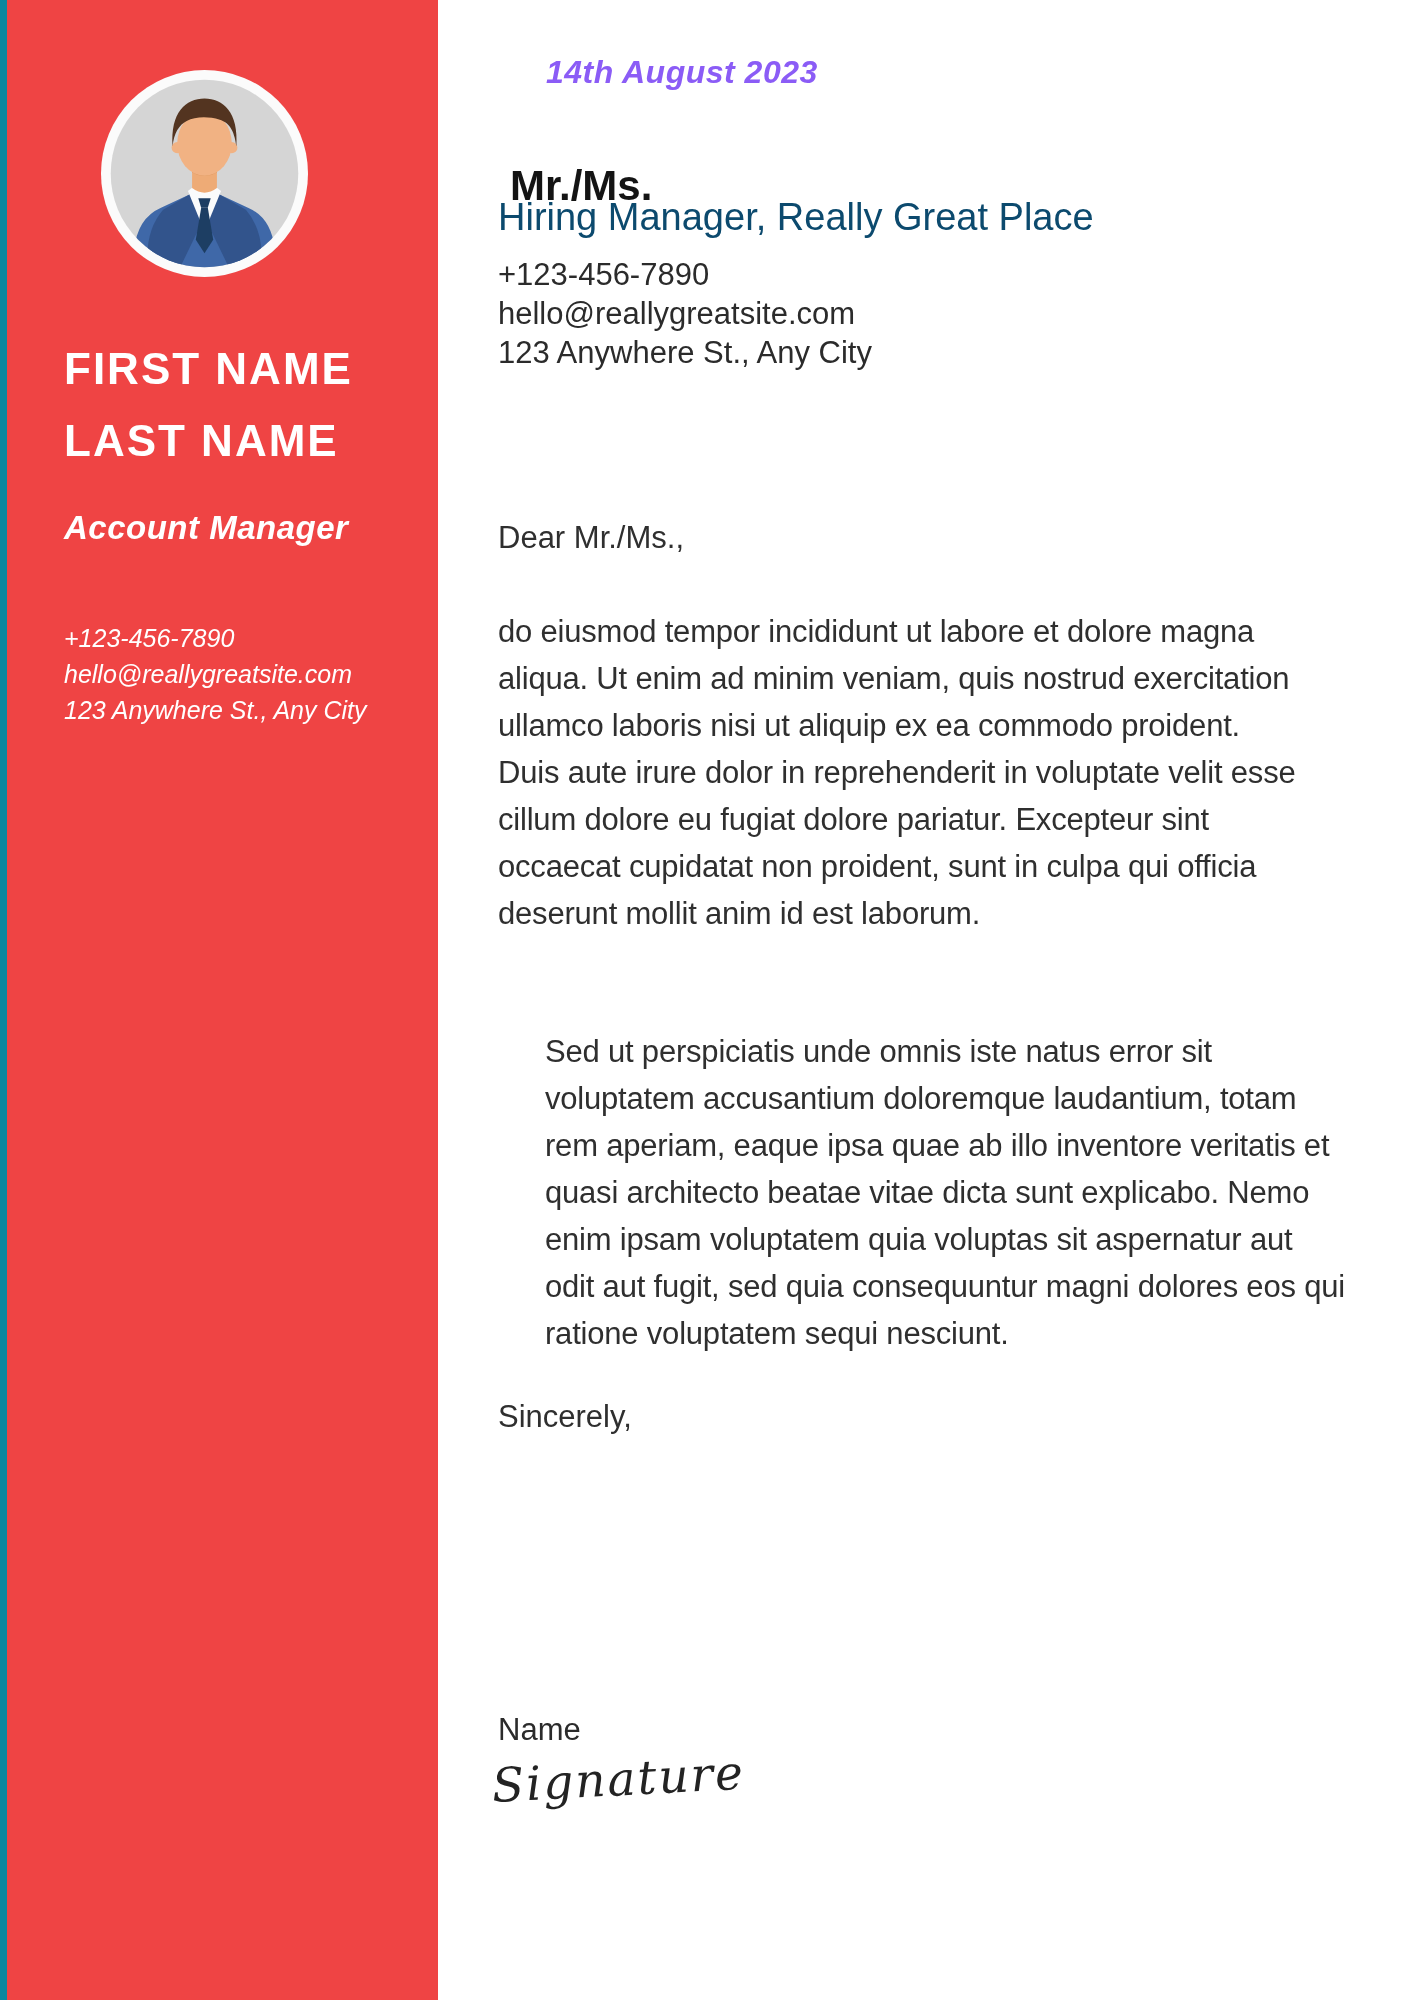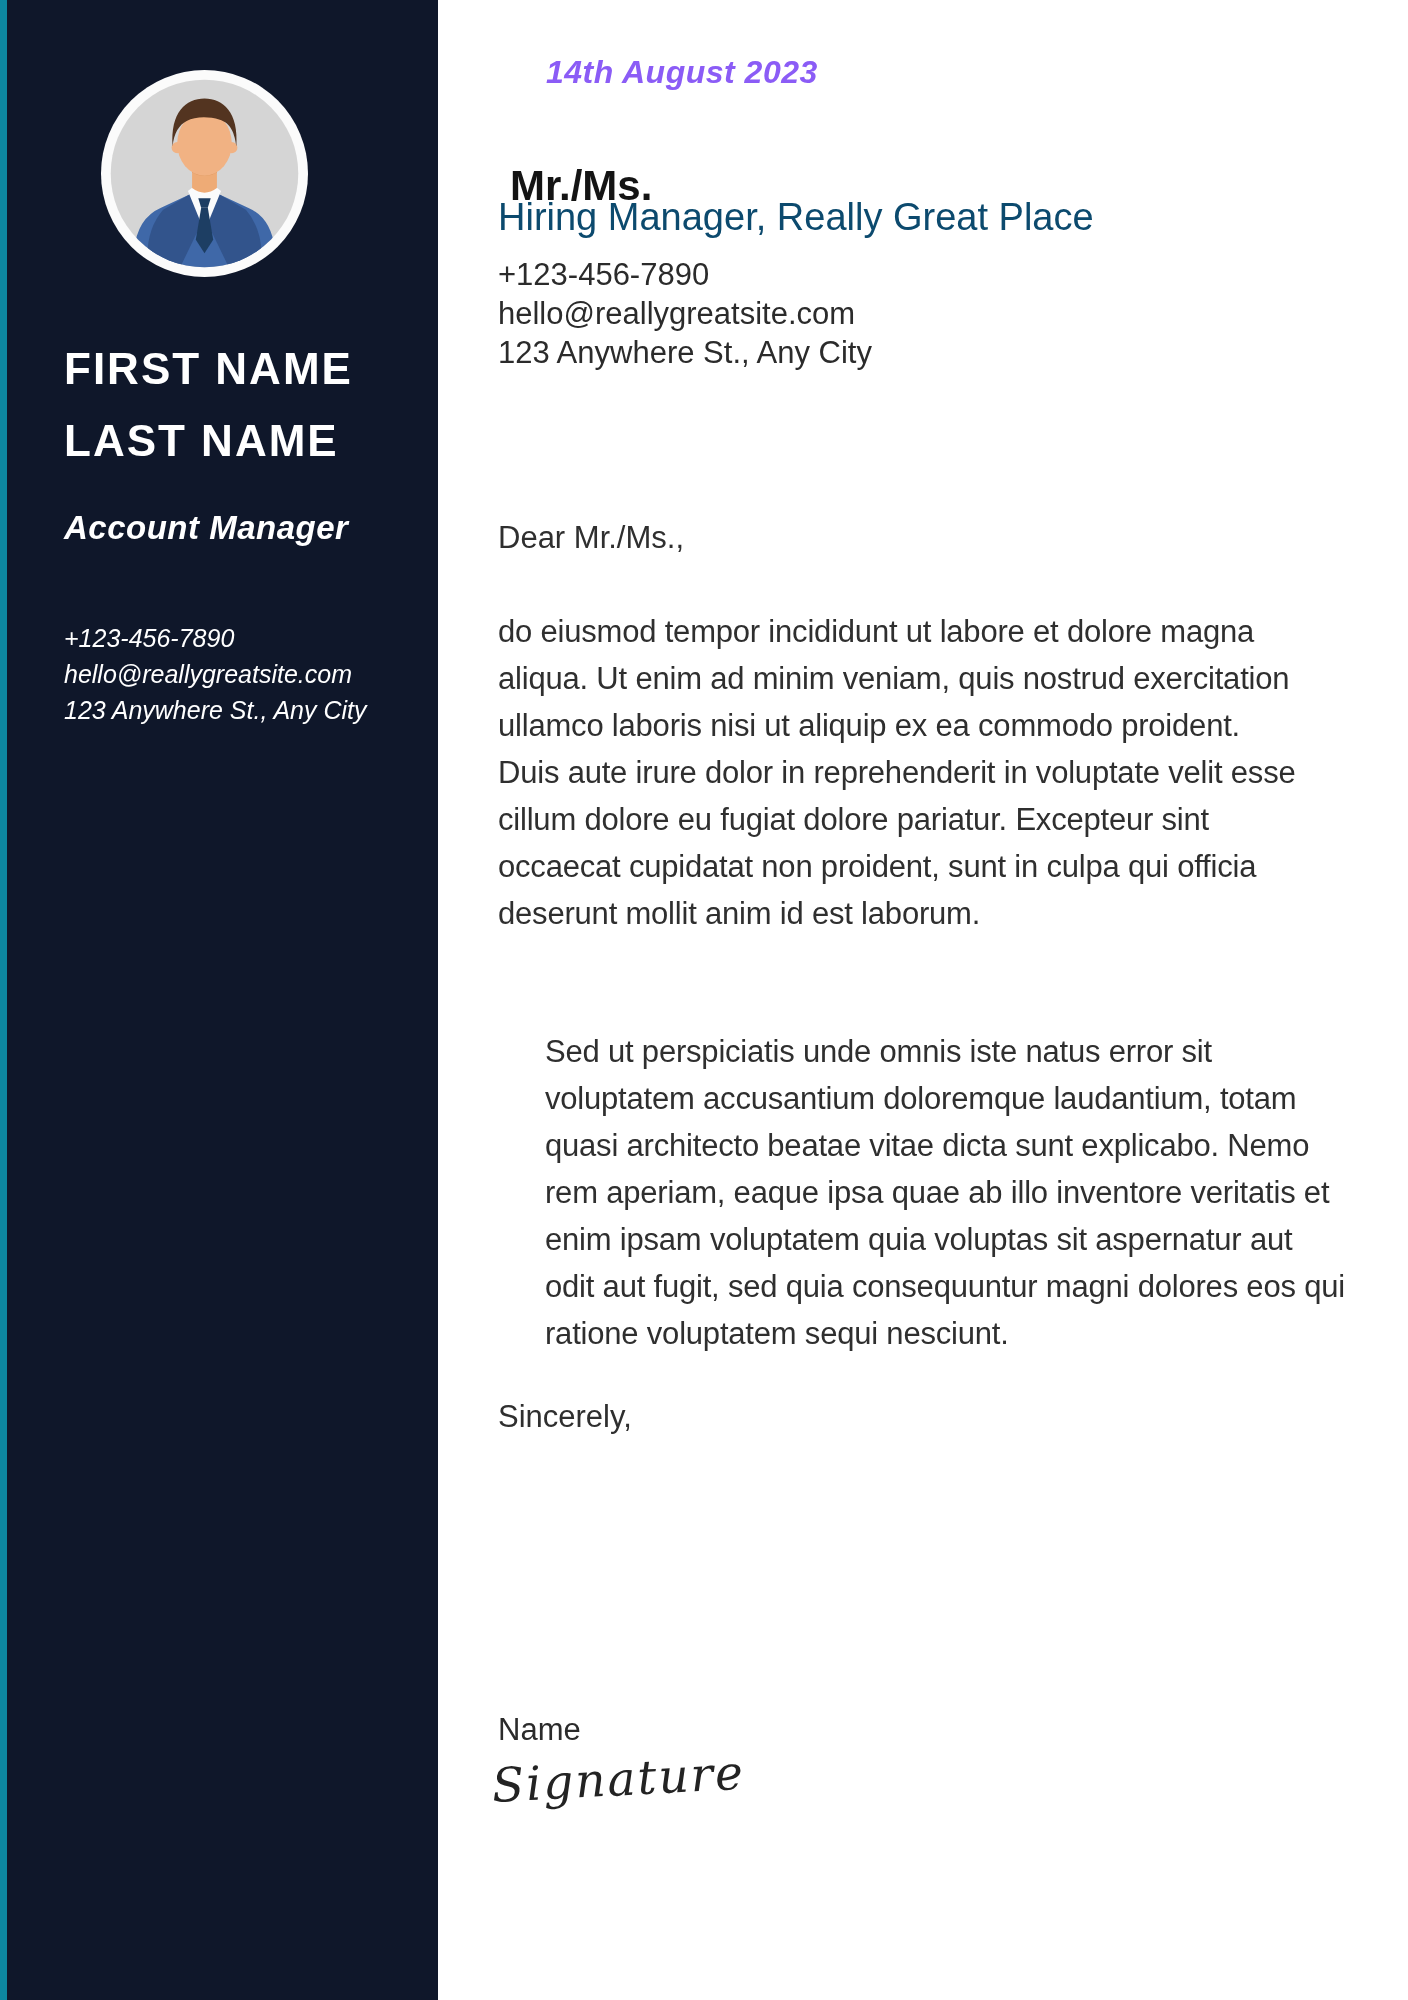--- a/index.html
+++ b/index.html
@@ -10,21 +10,21 @@
     background: #ffffff;
     overflow: hidden;
     font-family: "Liberation Sans", sans-serif;
   }
 
   
   .sidebar {
     position: absolute;
     left: 0; top: 0;
     width: 438px; height: 2000px;
-    background: #0f172a;
+    background: #ef4444;
   }
   .sidebar-edge {
     position: absolute;
     left: 0; top: 0;
     width: 7px; height: 2000px;
     background: #0d87a0;
   }
   .avatar {
     position: absolute;
     left: 101px; top: 70px;
@@ -218,22 +218,22 @@
       <div>ullamco laboris nisi ut aliquip ex ea commodo proident.</div>
       <div>Duis aute irure dolor in reprehenderit in voluptate velit esse</div>
       <div>cillum dolore eu fugiat dolore pariatur. Excepteur sint</div>
       <div>occaecat cupidatat non proident, sunt in culpa qui officia</div>
       <div>deserunt mollit anim id est laborum.</div>
     </div>
 
     <div class="paragraph para-2">
       <div>Sed ut perspiciatis unde omnis iste natus error sit</div>
       <div>voluptatem accusantium doloremque laudantium, totam</div>
+      <div>rem aperiam, eaque ipsa quae ab illo inventore veritatis et</div>
       <div>quasi architecto beatae vitae dicta sunt explicabo. Nemo</div>
-      <div>rem aperiam, eaque ipsa quae ab illo inventore veritatis et</div>
       <div>enim ipsam voluptatem quia voluptas sit aspernatur aut</div>
       <div>odit aut fugit, sed quia consequuntur magni dolores eos qui</div>
       <div>ratione voluptatem sequi nesciunt.</div>
     </div>
 
     <div class="closing">Sincerely,</div>
 
     <div class="signer-name">Name</div>
     <div class="signature-script">Signature</div>
   </main>

